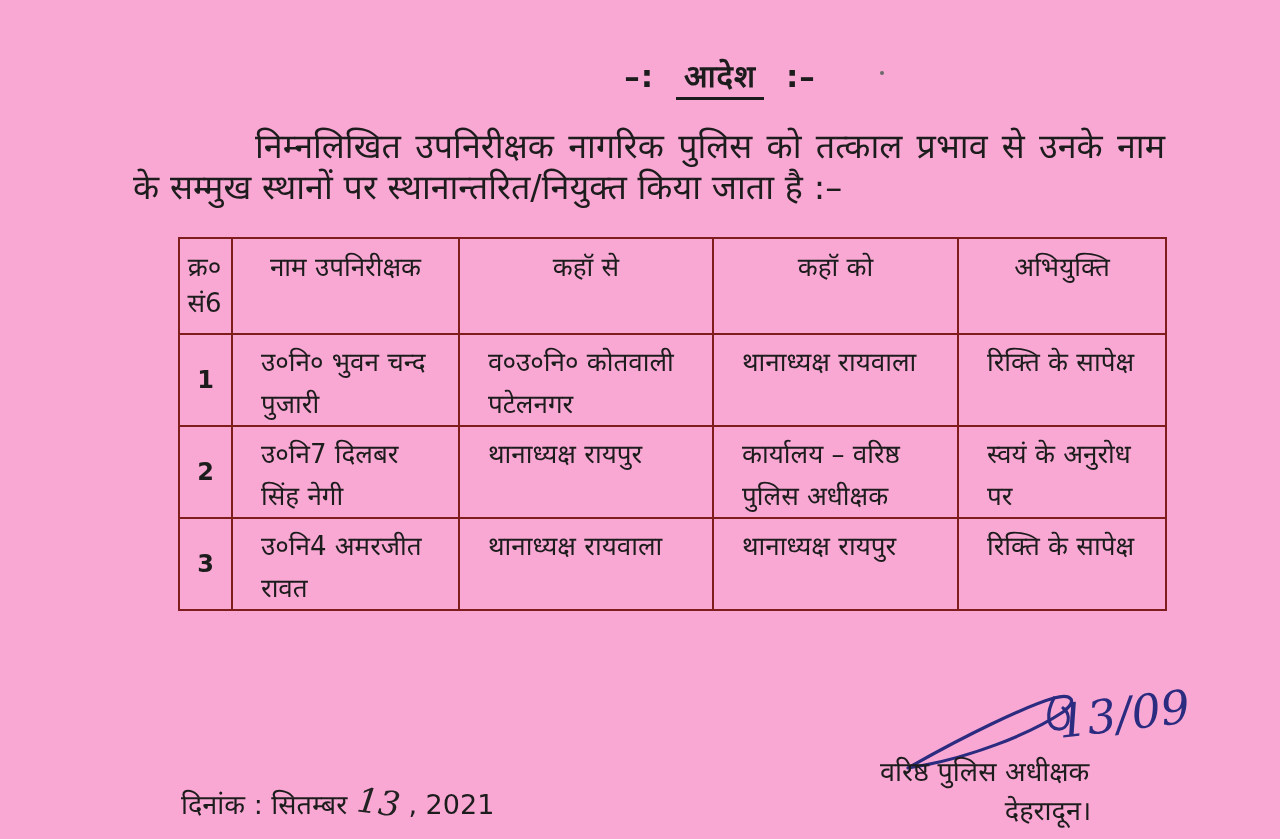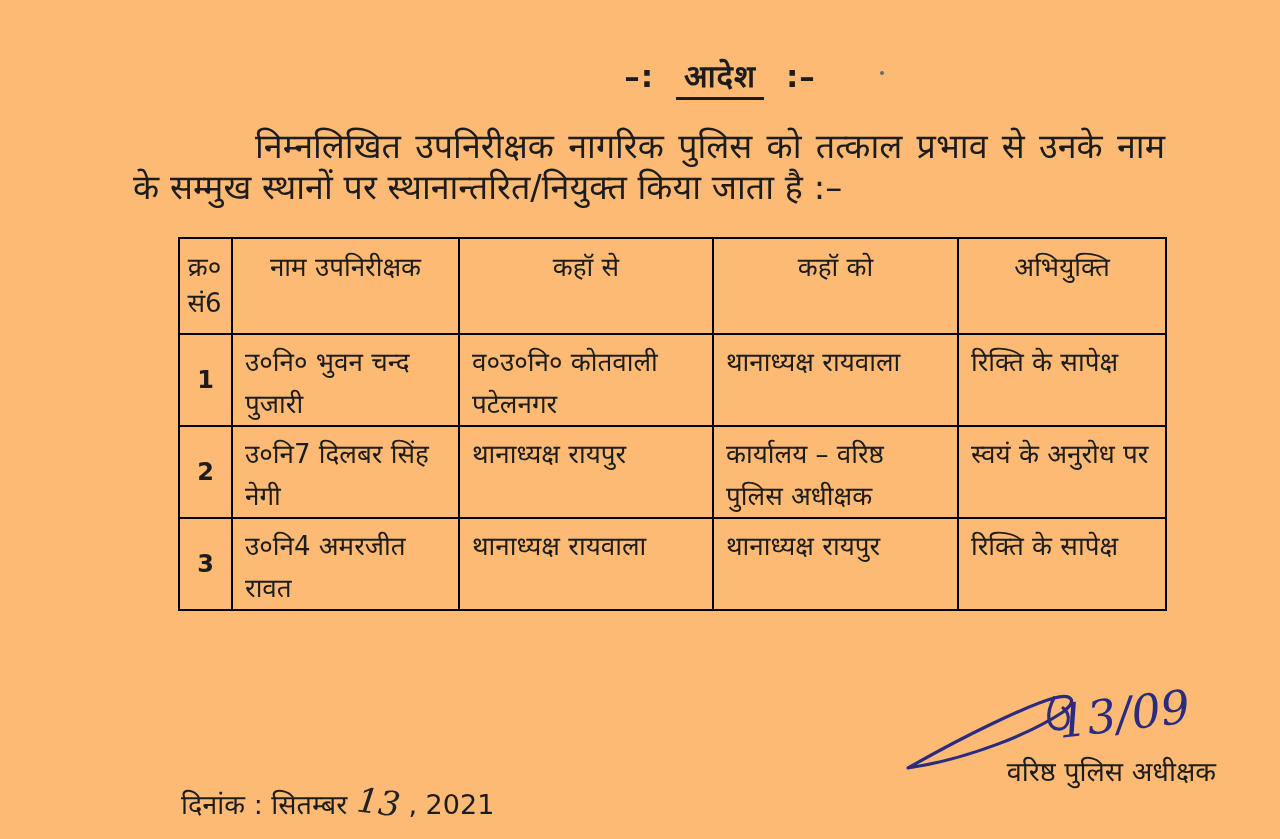--- a/index.html
+++ b/index.html
@@ -1,18 +1,18 @@
 <!DOCTYPE html>
 <html><head>
 <meta charset="utf-8">
 <style>
   html,body { margin:0; padding:0; background:#e8e8e8; }
   .page {
     position:relative; width:1280px; height:839px; margin:0 auto;
-    background:#fdba74; color:#1c1c1c; overflow:hidden;
+    background:#f9a8d4; color:#1c1c1c; overflow:hidden;
     font-family:"DejaVu Sans", sans-serif;
   }
   
   .title {
     position:absolute; top:54px; left:440px; width:560px;
     text-align:center; font-size:31px; font-weight:bold; letter-spacing:1px;
     white-space:nowrap;
   }
   .title .title-word { border-bottom:3px solid #1c1c1c; padding:0 8px 3px; margin:0 10px; }
   .artifact-dot {
@@ -29,46 +29,46 @@
   
   table.order-table {
     position:absolute; left:178px; top:237px; width:987px;
     border-collapse:collapse; table-layout:fixed; font-size:26px;
   }
   .order-table col.c-sno    { width:53px; }
   .order-table col.c-name   { width:227px; }
   .order-table col.c-from   { width:254px; }
   .order-table col.c-to     { width:245px; }
   .order-table col.c-remark { width:208px; }
-  .order-table th, .order-table td { border:2px solid #000000; }
+  .order-table th, .order-table td { border:2px solid #7f1d1d; }
   .order-table th {
     font-weight:normal; vertical-align:top; 
     padding:10px 4px 0; height:84px; line-height:36px;
   }
   .order-table th.h-sno { text-align:center; padding-left:2px; }
   .order-table td.cell-sno {
     text-align:center; vertical-align:middle; font-size:24px; font-weight:bold;
     font-family:"DejaVu Sans", sans-serif;
   }
   .order-table td.cell-text {
-    vertical-align:top; text-align:left; padding:6px 12px 0; line-height:42px;
+    vertical-align:top; text-align:left; padding:6px 28px 0; line-height:42px;
   }
   .order-table tr.row-1 { height:84px; }
   .order-table tr.row-2 { height:82px; }
   .order-table tr.row-3 { height:86px; }
   
   .ref-line { position:absolute; left:181px; top:742px; font-size:27px; white-space:nowrap; }
   .date-line { position:absolute; left:181px; top:782px; font-size:27px; white-space:nowrap; }
   .hand-day {
     display:inline-block; font-family:"DejaVu Serif", serif; font-style:italic;
     font-size:34px; transform:rotate(7deg); margin:0 8px 0 10px; color:#222;
   }
   
   .sig-svg { position:absolute; left:902px; top:672px; }
-  .sig-title { position:absolute; left:880px; top:752px; width:336px; text-align:right; font-size:27px; }
+  .sig-title { position:absolute; left:880px; top:752px; width:336px; text-align:left; font-size:27px; }
   .sig-place { position:absolute; left:880px; top:791px; width:336px; text-align:center; font-size:27px; }
 </style>
 </head>
 <body>
 
 <div class="page">
 
   <div class="title">
     <span>–:</span>
     <span class="title-word">आदेश</span>
@@ -129,14 +129,15 @@
   </div>
 
   <svg class="sig-svg" width="300" height="100" viewBox="0 0 300 100" xmlns="http://www.w3.org/2000/svg">
     <g stroke="#2b2b80" fill="none" stroke-width="3.2" stroke-linecap="round" stroke-linejoin="round">
       <path d="M 6 96 C 62 64, 124 34, 152 26 C 170 21, 176 29, 161 40 C 128 62, 66 87, 6 96 Z"></path>
       <path d="M 152 26 C 144 41, 145 56, 156 57 C 167 58, 170 43, 161 36"></path>
     </g>
     <text x="158" y="66" transform="rotate(-7 158 66)" font-family="DejaVu Serif, serif" font-style="italic" font-size="46" fill="#2b2b80">13/09</text>
   </svg>
   <div class="sig-title">वरिष्ठ पुलिस अधीक्षक</div>
+  <div class="sig-place">देहरादून।</div>
 
 </div>
 
 </body></html>

